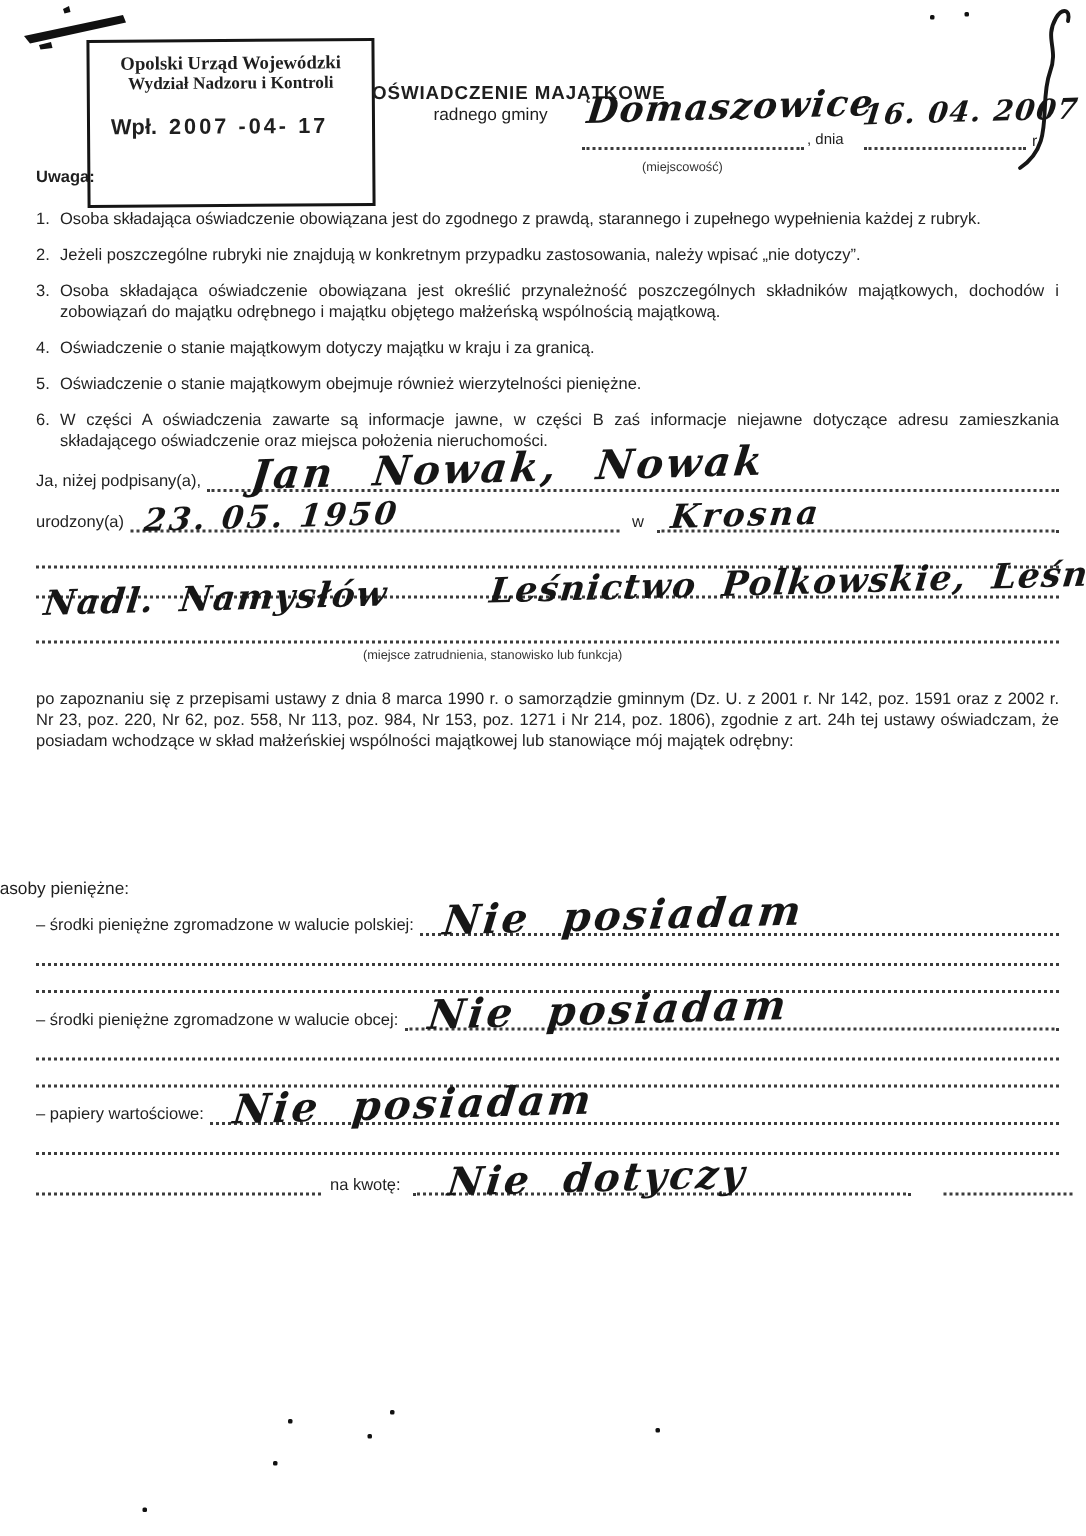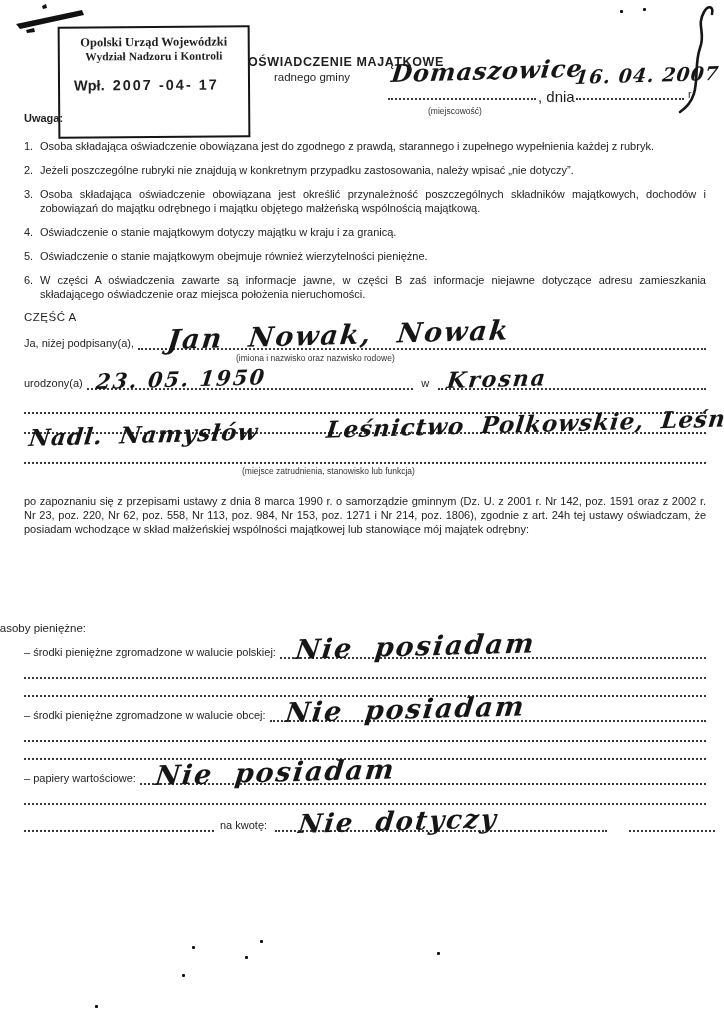--- a/index.html
+++ b/index.html
@@ -25,27 +25,27 @@
   }
   .stamp-org  { font-family:"Liberation Serif", serif; font-weight:700; font-size:12.5px; text-align:center; }
   .stamp-dept { font-family:"Liberation Serif", serif; font-weight:700; font-size:11.5px; text-align:center; }
   .stamp-recv { margin:15px 0 0 14px; font-weight:700; font-size:14.5px; white-space:pre; }
   .stamp-recv .d { letter-spacing:2px; margin-left:8px; }
 
   .ldz { position:absolute; left:96px; top:123px; font-size:9.5px; color:#2a2a2a; white-space:nowrap; }
   .ldz .dl-inline { display:inline-block; width:300px; border-bottom:2px dotted #3c3c3c; height:9px; }
 
   .doc-title { position:absolute; left:248px; top:55px; font-size:12.5px; font-weight:700; letter-spacing:0.6px; white-space:nowrap; }
-  .doc-sub   { position:absolute; left:274px; top:71px; font-size:11.5px; }
+  .doc-sub   { position:absolute; left:289px; top:71px; font-size:11.5px; }
 
   .place-date { position:absolute; left:388px; top:60px; width:320px; height:48px; }
   .pd-line  { position:absolute; border-bottom:2px dotted #3c3c3c; height:0; }
   .pd-place-line { left:0;  top:38px; width:148px; }
   .pd-date-line  { left:188px; top:38px; width:108px; }
-  .pd-dnia { position:absolute; left:150px; top:28px; font-size:15px;text-align:right; }
+  .pd-dnia { position:absolute; left:150px; top:28px; font-size:10px;text-align:right; }
   .pd-r    { position:absolute; left:300px; top:28px; font-size:10.5px; }
   .pd-caption { position:absolute; left:428px; top:106px; font-size:8.5px; color:#333; }
 
   
   .hw {
     font-family:"DejaVu Serif", serif;
     font-style:italic; font-weight:700;
     color:#161616; white-space:pre; line-height:1;
     transform:rotate(-1.6deg) skewX(-8deg);
     transform-origin:left bottom;
@@ -167,29 +167,27 @@
       <div class="note">
         <span class="note-num">5.</span>
         <span class="note-body">Oświadczenie o stanie majątkowym obejmuje również wierzytelności pieniężne.</span>
       </div>
       <div class="note">
         <span class="note-num">6.</span>
         <span class="note-body">W części A oświadczenia zawarte są informacje jawne, w części B zaś informacje niejawne dotyczące adresu zamieszkania składającego oświadczenie oraz miejsca położenia nieruchomości.</span>
       </div>
     </div>
 
-    <div class="part-a">CZĘŚĆ A</div>
 
     <div class="fillrow">
       <span class="lbl">Ja, niżej podpisany(a),</span>
       <span class="fill">
         <span class="hw hw-name">Jan Nowak, Nowak</span>
       </span>
     </div>
-    <div class="caption-center">(imiona i nazwisko oraz nazwisko rodowe)</div>
 
     <div class="fillrow">
       <span class="lbl">urodzony(a)</span>
       <span class="fill">
         <span class="hw hw-bdate">23. 05. 1950</span>
       </span>
       <span class="w-lbl">w</span>
       <span class="fill second">
         <span class="hw hw-bplace">Krosna</span>
       </span>

